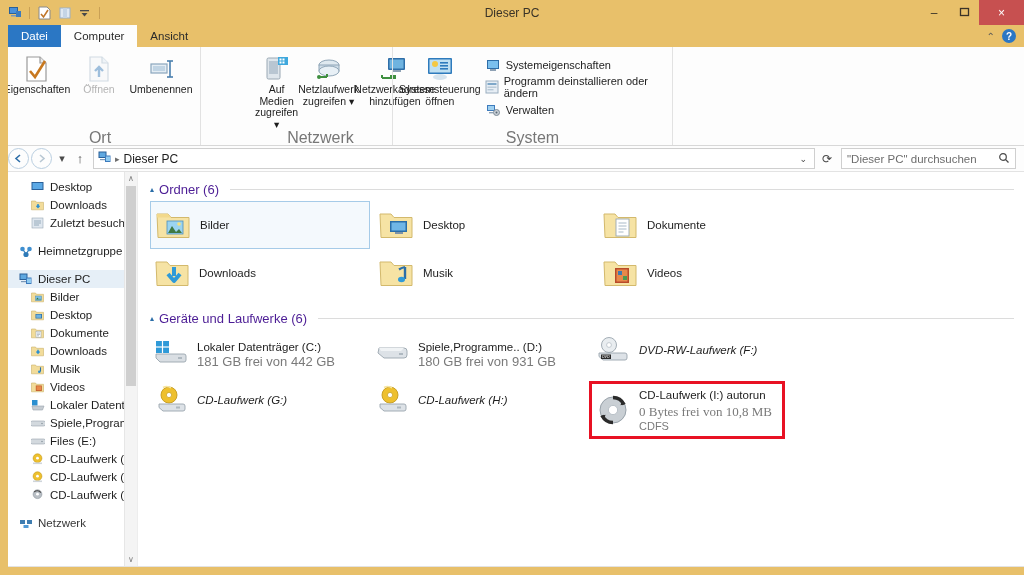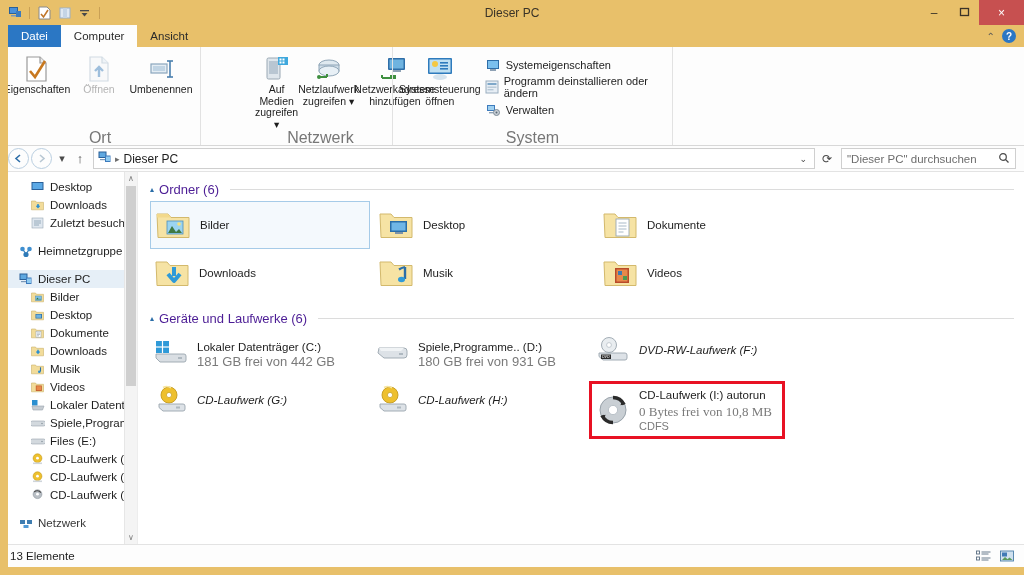--- a/index.html
+++ b/index.html
@@ -820,35 +820,16 @@
             <span class="dname">CD-Laufwerk (I:) autorun</span>
             <span class="dfree" style="display:block;margin-top:2px;font-family:Liberation Serif, serif;">0 Bytes frei von 10,8 MB</span>
             <span class="dfs" style="display:block;">CDFS</span>
           </span>
         </div>
 
       </div>
     </div>
   </div>
 
-  <div class="statusbar">
-    <span>13 Elemente</span>
-    <span class="views">
-      <span class="vbtn">
-        <svg width="15" height="13" viewBox="0 0 15 13">
-          <rect x="0.5" y="1" width="3" height="3" fill="none" stroke="#5a6e82" stroke-width="0.9"></rect>
-          <rect x="0.5" y="7" width="3" height="3" fill="none" stroke="#5a6e82" stroke-width="0.9"></rect>
-          <path d="M5.5,2 h9 M5.5,4 h7 M5.5,8 h9 M5.5,10 h7" stroke="#5a6e82" stroke-width="0.9"></path>
-        </svg>
-      </span>
-      <span class="vbtn">
-        <svg width="15" height="13" viewBox="0 0 15 13">
-          <rect x="0.5" y="1" width="13" height="10" fill="#cfe0ee" stroke="#4a7ea8" stroke-width="0.9"></rect>
-          <rect x="2" y="2.5" width="5" height="4" fill="#3f7ab5"></rect>
-          <path d="M2,10 l3,-3 l2.5,2.2 l2,-1.8 l3,2.6 z" fill="#5a9a5a"></path>
-        </svg>
-      </span>
-    </span>
-  </div>
 
   <div class="botgap"></div>
   <div class="leftgap"></div>
 </div>
 
 </body></html>

